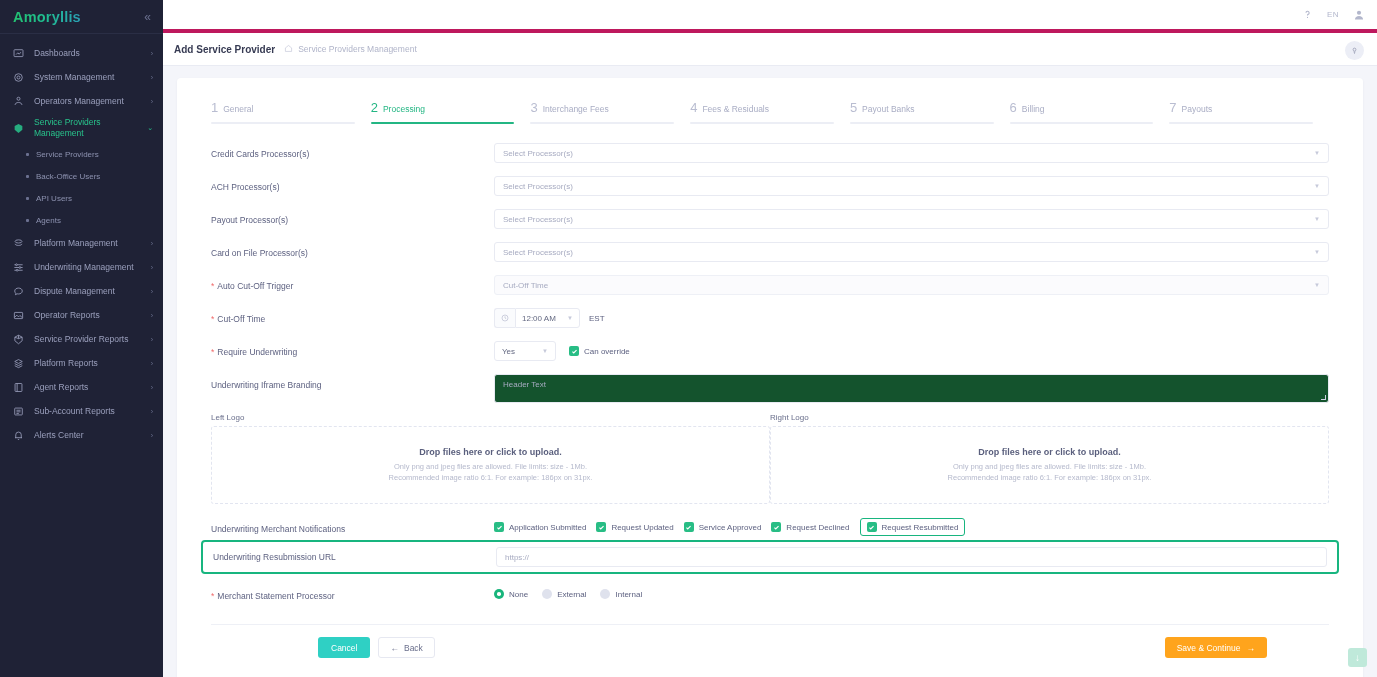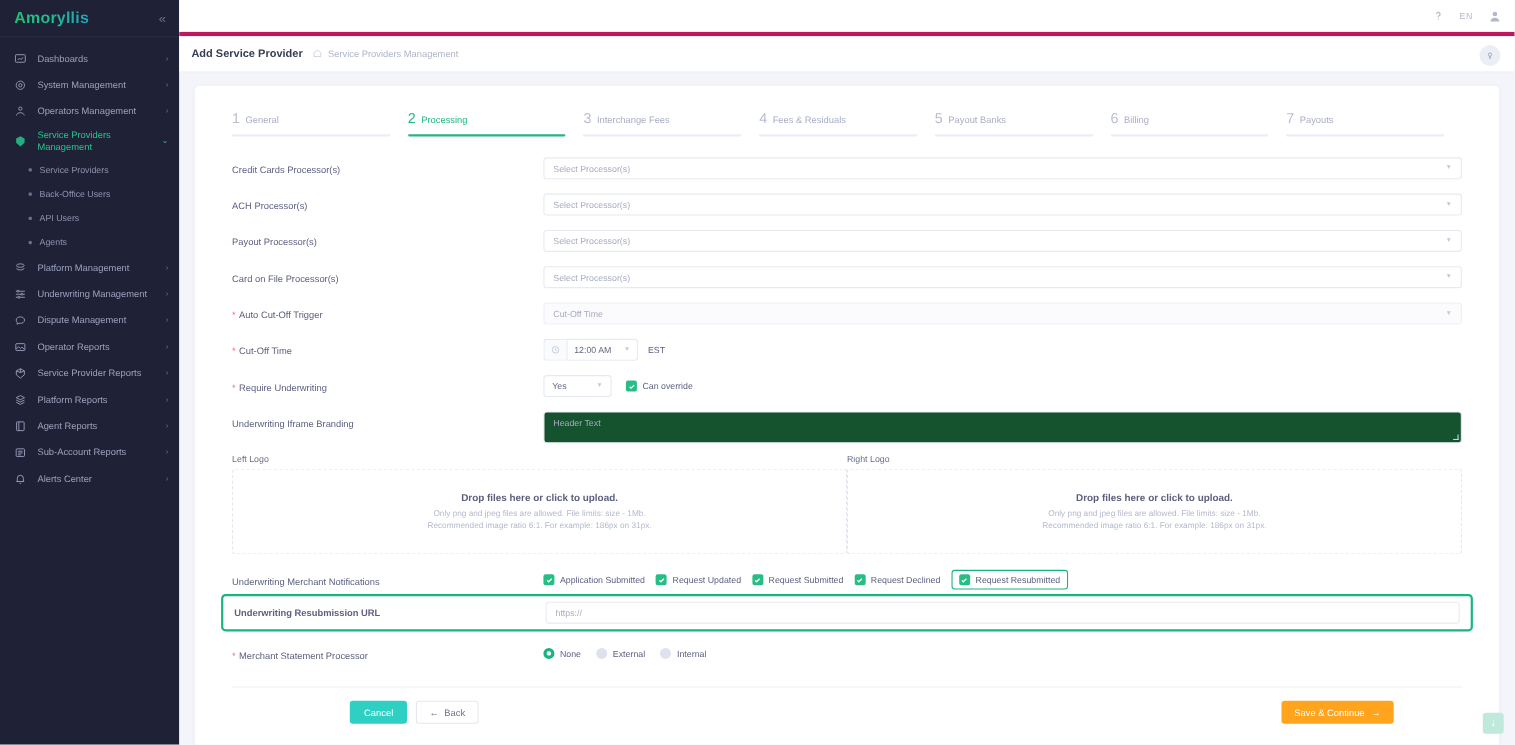--- a/index.html
+++ b/index.html
@@ -628,21 +628,21 @@
                       </svg>
                   </span>
                   <span class="cbl">Request Updated</span>
                 </span>
                 <span class="cb">
                   <span class="cbbox">
                     <svg width="7" height="7" viewBox="0 0 12 12" fill="none" stroke="#fff" stroke-width="2">
                         <path d="M2.5 6.2l2.2 2.2L9.5 3.6"></path>
                       </svg>
                   </span>
-                  <span class="cbl">Request Submitted</span>
+                  <span class="cbl">Service Approved</span>
                 </span>
                 <span class="cb">
                   <span class="cbbox">
                     <svg width="7" height="7" viewBox="0 0 12 12" fill="none" stroke="#fff" stroke-width="2">
                         <path d="M2.5 6.2l2.2 2.2L9.5 3.6"></path>
                       </svg>
                   </span>
                   <span class="cbl">Request Declined</span>
                 </span>
                 <span class="chip-hl">
@@ -651,21 +651,21 @@
                         <path d="M2.5 6.2l2.2 2.2L9.5 3.6"></path>
                       </svg>
                   </span>
                   <span class="cbl">Request Resubmitted</span>
                 </span>
               </div>
             </div>
           </div>
 
           <div class="hl-row">
-            <div class="flabel" style="padding-top:0;font-weight:bold;">Underwriting Resubmission URL</div>
+            <div class="flabel" style="padding-top:0;">Underwriting Resubmission URL</div>
             <div class="fctl">
               <div class="inp">
                 <span>https://</span>
               </div>
             </div>
           </div>
 
           <div class="frow" style="padding-top:11px;">
             <div class="flabel">
               <span class="req">*</span>

